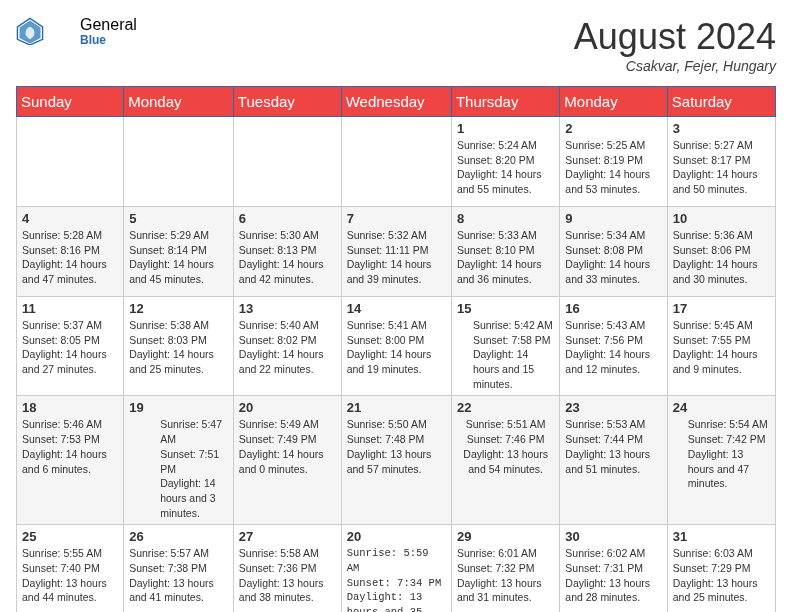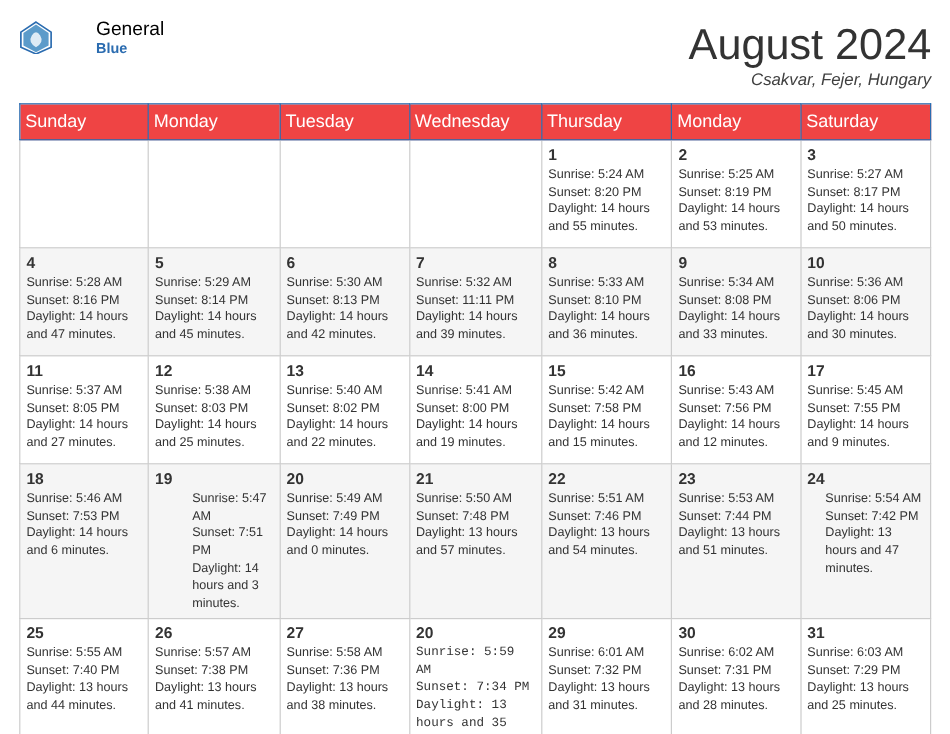--- a/index.html
+++ b/index.html
@@ -213,21 +213,21 @@
 Daylight: 14 hours and 22 minutes.</div>
         </td>
         <td>
           <span class="day-num">14</span>
           <div class="day-info" style="white-space: pre-line;">Sunrise: 5:41 AM
 Sunset: 8:00 PM
 Daylight: 14 hours and 19 minutes.</div>
         </td>
         <td>
           <span class="day-num">15</span>
-          <div class="day-info" style="white-space: pre-line;">Sunrise: 5:42 AM
+          <div class="day-info" style="white-space: pre-line; margin-left: 16px;">Sunrise: 5:42 AM
 Sunset: 7:58 PM
 Daylight: 14 hours and 15 minutes.</div>
         </td>
         <td>
           <span class="day-num">16</span>
           <div class="day-info" style="white-space: pre-line;">Sunrise: 5:43 AM
 Sunset: 7:56 PM
 Daylight: 14 hours and 12 minutes.</div>
         </td>
         <td>
@@ -257,21 +257,21 @@
 Daylight: 14 hours and 0 minutes.</div>
         </td>
         <td>
           <span class="day-num">21</span>
           <div class="day-info" style="white-space: pre-line;">Sunrise: 5:50 AM
 Sunset: 7:48 PM
 Daylight: 13 hours and 57 minutes.</div>
         </td>
         <td>
           <span class="day-num">22</span>
-          <div class="day-info" style="white-space: pre-line;">Sunrise: 5:51 AM
+          <div class="day-info" style="white-space: pre-line; text-align: center;">Sunrise: 5:51 AM
 Sunset: 7:46 PM
 Daylight: 13 hours and 54 minutes.</div>
         </td>
         <td>
           <span class="day-num">23</span>
           <div class="day-info" style="white-space: pre-line;">Sunrise: 5:53 AM
 Sunset: 7:44 PM
 Daylight: 13 hours and 51 minutes.</div>
         </td>
         <td>

